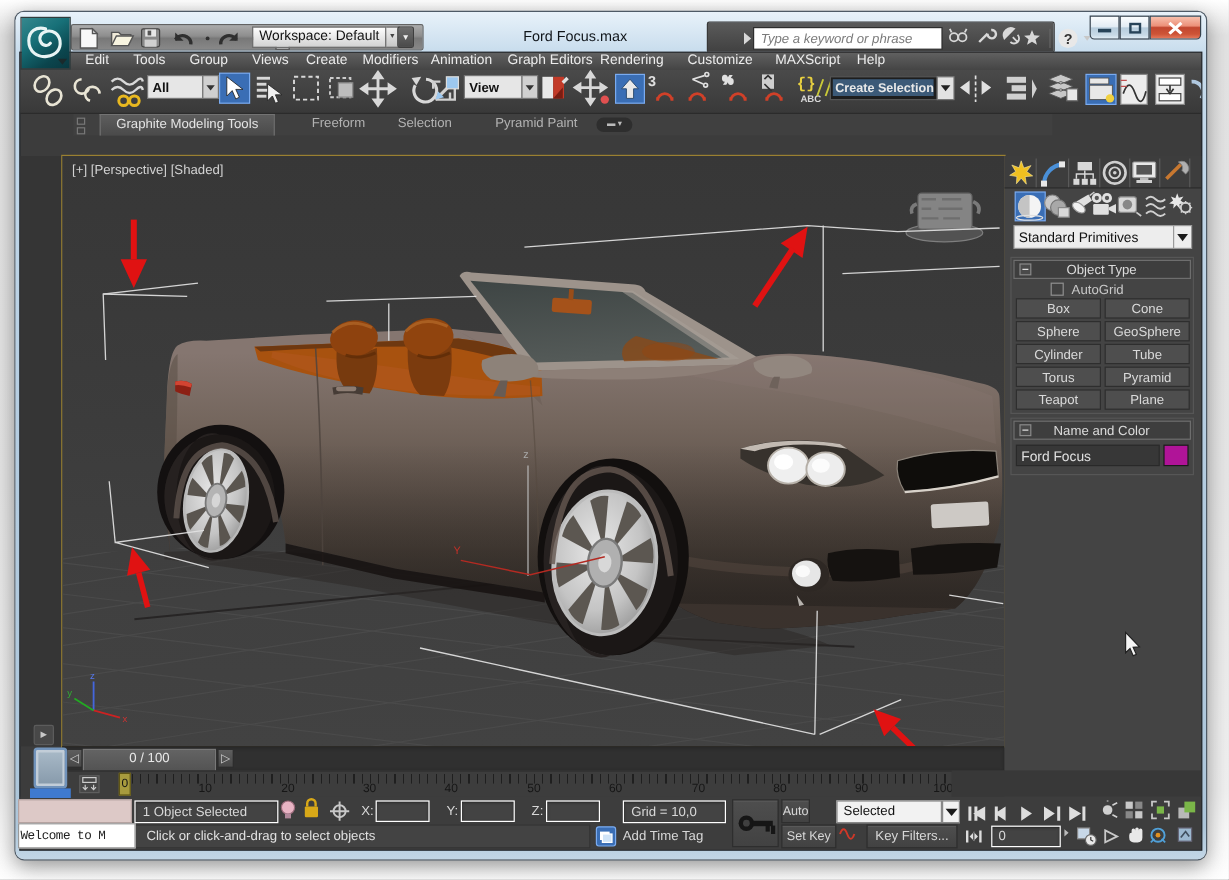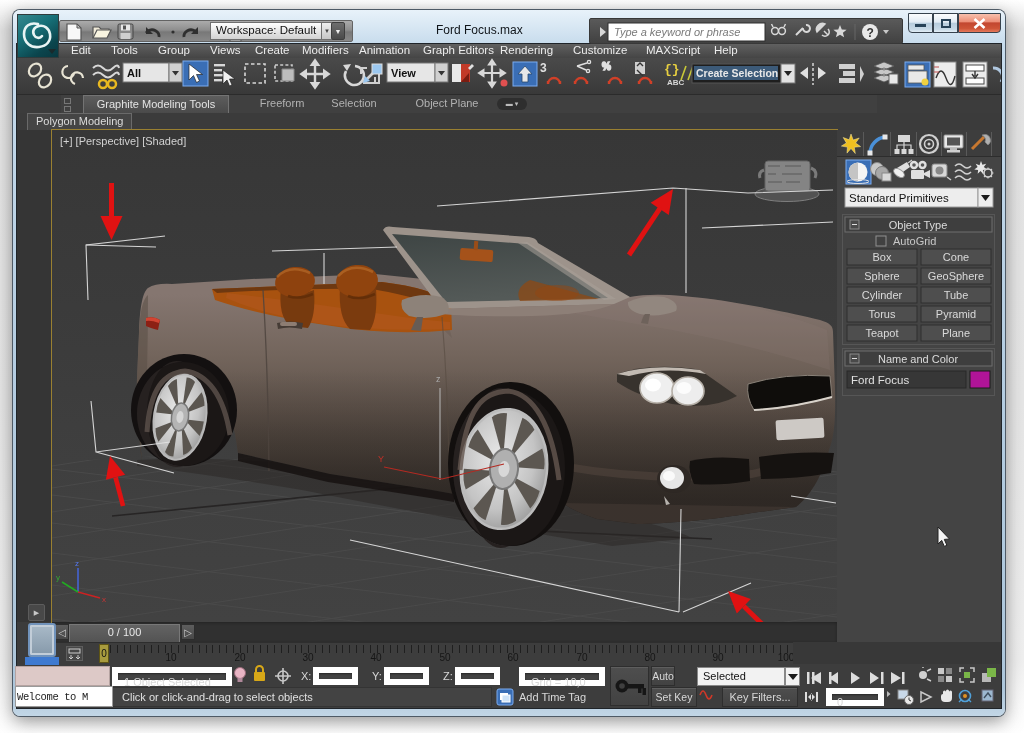--- a/index.html
+++ b/index.html
@@ -6,21 +6,21 @@
 html,body { width:1024px; height:733px; overflow:hidden; }
 body { font-family:"Liberation Sans", sans-serif; background:linear-gradient(180deg,#ffffff 0%,#e3e3e3 4%,#e6e6e6 55%,#f0f0f0 90%,#fbfbfb 96%,#ffffff 100%); position:relative; }
 #win { position:absolute; left:13px; top:10px; width:992px; height:706px; border-radius:7px; background:linear-gradient(180deg,#e8f2fa 0%,#c6dbec 5%,#b5cde1 50%,#adc6da 96%,#c2d6e6 100%); box-shadow:0 0 0 1px #4e5a66, 0 5px 18px rgba(70,70,70,0.6); }
 
 #applogo { position:absolute; left:4px; top:4px; width:42px; height:44px; background:linear-gradient(145deg,#36888e 0%,#177078 38%,#0b454d 75%,#093840 100%); border:1px solid #303b3c; z-index:6; }
 #qa { position:absolute; left:46px; top:10px; width:294px; height:22px; background:linear-gradient(180deg,#ababab 0%,#8e8e8e 45%,#787878 55%,#888888 100%); border:1px solid #636363; border-radius:2px; z-index:4; }
 #ws { position:absolute; left:197px; top:12px; width:112px; height:18px; white-space:nowrap; overflow:hidden; background:linear-gradient(180deg,#fefefe,#d2d2d2); border:1px solid #6f6f6f; font-size:11.5px; color:#111; padding:1px 5px; z-index:6; }
 #wsdrop { position:absolute; left:309px; top:12px; width:11px; height:18px; background:linear-gradient(180deg,#efefef,#c6c6c6); border:1px solid #6f6f6f; border-left:none; font-size:6px; color:#444; text-align:center; line-height:17px; z-index:6; }
 #wsbtn { position:absolute; left:318px; top:12px; width:14px; height:18px; background:linear-gradient(180deg,#6e6e6e,#4a4a4a); border:1px solid #3e3e3e; color:#eee; font-size:7px; text-align:center; line-height:17px; z-index:6; border-radius:2px; }
 #wtitle { position:absolute; left:423px; top:13px; font-size:12px; color:#10151a; }
-#searchwrap { position:absolute; left:576px; top:8px; width:314px; height:26px; background:linear-gradient(180deg,#5a5a5a,#414141); border:1px solid #383838; border-radius:2px; z-index:4; }
+#searchwrap { position:absolute; left:576px; top:8px; width:290px; height:26px; background:linear-gradient(180deg,#5a5a5a,#414141); border:1px solid #383838; border-radius:2px; z-index:4;padding-left:20px; }
 #winbtns { position:absolute; left:895px; top:3px; display:flex; height:20px; z-index:6; }
 .wb { width:25px; height:20px; border:1px solid #36424d; background:linear-gradient(180deg,#fbfdfe 0%,#e2ecf4 45%,#b7cddd 52%,#c8dae7 85%,#e2eef6 100%); position:relative; }
 .wb.first { border-radius:0 0 0 4px; }
 #wbclose { width:43px; border-radius:0 0 4px 0; background:linear-gradient(180deg,#f7c0ad 0%,#ec9079 42%,#c24730 50%,#cd5437 80%,#e5795c 100%); }
 .wbglyph { position:absolute; left:0; top:0; width:100%; height:100%; display:flex; align-items:center; justify-content:center; }
 
 #content { position:absolute; left:4px; top:34px; width:984px; height:664px; background:#3c3c3c; box-shadow:0 0 0 1px #1f2429; }
 #menubar { position:absolute; left:4px; top:34px; width:984px; height:14px; background:linear-gradient(180deg,#606060,#454545); }
 #menubar span { position:absolute; color:#ececec; font-size:11.5px; top:0px; white-space:nowrap; }
 #toolbar { position:absolute; left:4px; top:48px; width:984px; height:37px; background:linear-gradient(180deg,#4a4a4a,#393939); border-bottom:1px solid #2b2b2b;font-weight:bold; }
@@ -33,21 +33,21 @@
 
 #leftstrip { position:absolute; left:4px; top:120px; width:35px; height:492px; background:#353535; }
 #lsbtn { position:absolute; left:11px; top:474px; width:17px; height:17px; background:#484848; border:1px solid #5c5c5c; border-radius:2px; color:#c8c8c8; font-size:7px; text-align:center; line-height:16px; }
 #viewport { position:absolute; left:39px; top:120px; width:785px; height:492px; background:#3e3e3e; outline:1.5px solid #9a8031; }
 #rightpanel { position:absolute; left:824px; top:120px; width:164px; height:534px; background:#444444; }
 
 #timeline { position:absolute; left:39px; top:612px; width:785px; height:20px; background:#303030; box-shadow:inset 0 1px 3px #222; }
 #ruler { position:absolute; left:39px; top:632px; width:785px; height:22px; background:#3d3d3d; border-top:1px solid #2e2e2e; }
 #rulerdark { position:absolute; left:780px; top:632px; width:208px; height:22px; background:#383838; }
 #statusarea { position:absolute; left:4px; top:654px; width:984px; height:44px; background:#3d3d3d; }
-.sfield { position:absolute; background:#434343; border:6px solid #ffffff; box-shadow:inset 0 1px 2px #282828; color:#d8d8d8; font-size:11px; }
+.sfield { position:absolute; background:#434343; border:1px solid #ffffff; box-shadow:inset 0 1px 2px #282828; color:#d8d8d8; font-size:11px; }
 .sbtn { position:absolute; background:linear-gradient(180deg,#4e4e4e,#424242); border:1px solid #2e2e2e; box-shadow:inset 0 1px 0 #5e5e5e; color:#d8d8d8; font-size:11px; text-align:center; }
 
 #welc1 { position:absolute; left:2px; top:656px; width:95px; height:20px; background:#ddc9c7; border:1px solid #b5a3a1; }
 #welc2 { position:absolute; left:2px; top:676px; width:98px; height:21px; background:#ffffff; border:1px solid #9a9a9a; font-family:"Liberation Mono",monospace; font-size:10.5px; color:#222; line-height:20px; padding-left:1px; white-space:nowrap; overflow:hidden; letter-spacing:-0.4px; }
 #bluetab { position:absolute; left:15px; top:613px; width:28px; height:34px; border:2px solid #7193bb; border-radius:3px; background:linear-gradient(180deg,#a9bac8,#8699aa); box-shadow:inset 0 0 0 2px #c2cdd8; }
 #bluetabstrip { position:absolute; left:12px; top:647px; width:34px; height:8px; background:#3f7ad0; }
 </style>
 </head>
 <body>
 <div id="win">
@@ -265,26 +265,23 @@
         </g>
     <path d="M976 10 a9 9 0 0 1 8 14" stroke="#b0c8e0" stroke-width="3" fill="none"></path>
   </svg>
     </div>
   <div id="ribbontabs">
       <div style="position:absolute;left:3px;top:3px;width:7px;height:6px;border:1px solid #777;"></div>
       <div style="position:absolute;left:3px;top:11px;width:7px;height:6px;border:1px solid #777;"></div>
     <div class="rtab" id="rtab1">Graphite Modeling Tools</div>
     <div class="rtab" style="left:186px;width:70px;">Freeform</div>
     <div class="rtab" style="left:258px;width:70px;">Selection</div>
-    <div class="rtab" style="left:346px;width:80px;">Object Plane</div>
+    <div class="rtab" style="left:346px;width:80px;">Pyramid Paint</div>
     <div id="rpill">▬ ▾</div>
   </div>
-  <div id="polyrow">
-      <div id="polytab">Polygon Modeling</div>
-    </div>
   <div id="leftstrip">
       <div id="lsbtn">▶</div>
     </div>
   <div id="viewport">
       <svg width="785" height="492" viewBox="0 0 785 492" style="position:absolute;left:0;top:0;">
     <defs>
       <linearGradient id="vpbg" x1="0" y1="0" x2="0" y2="1">
         <stop offset="0" stop-color="#373737"></stop>
             <stop offset="0.45" stop-color="#3c3c3c"></stop>
             <stop offset="0.75" stop-color="#404040"></stop>

